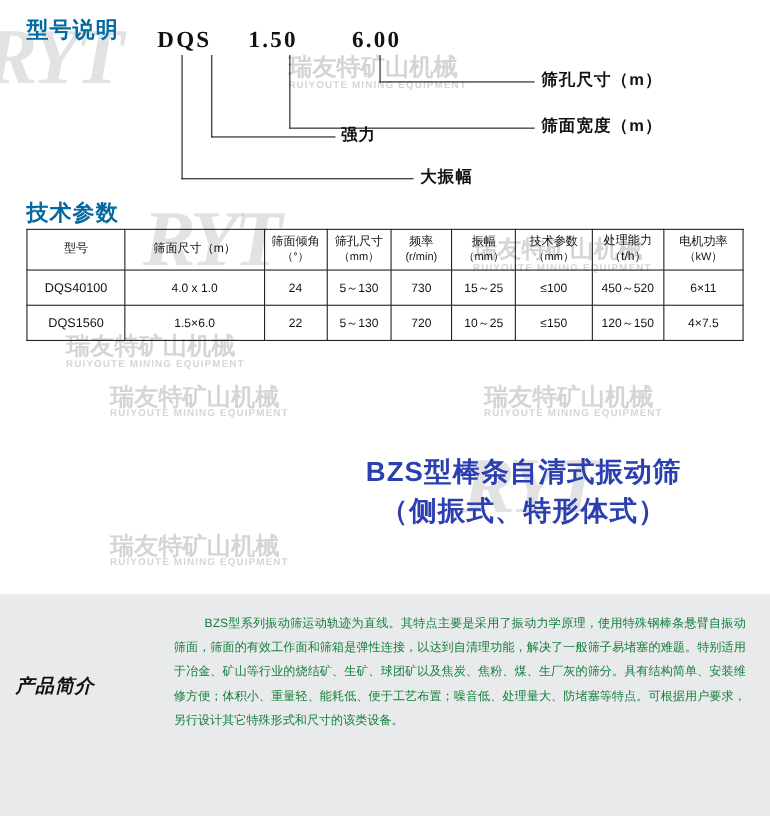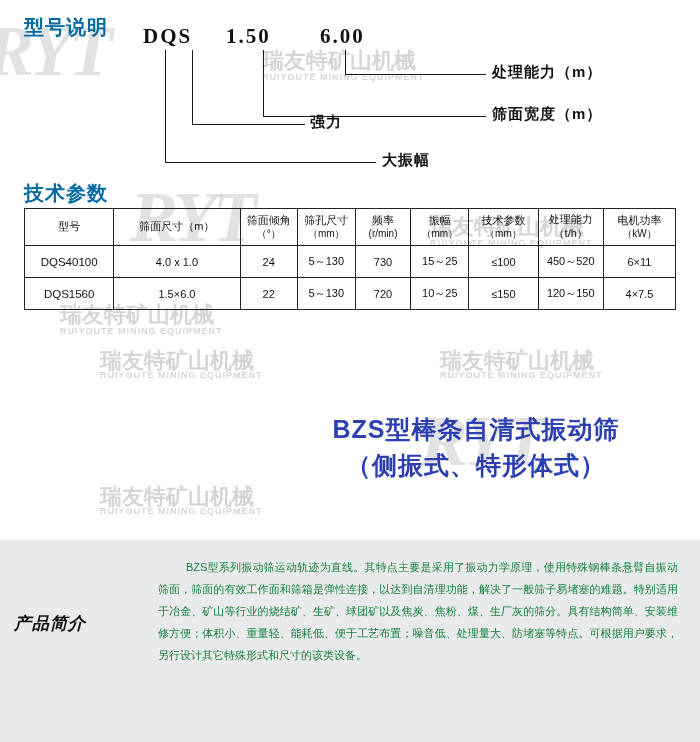--- a/index.html
+++ b/index.html
@@ -183,21 +183,21 @@
 <div class="wm wm-cn" style="left:100px; top:482px;">瑞友特矿山机械</div>
 <div class="wm wm-en" style="left:100px; top:506px;">RUIYOUTE MINING EQUIPMENT</div>
 
 <div class="sec-title" id="model-title">型号说明</div>
 
 <div class="model-code" id="code-dqs">DQS</div>
 <div class="model-code" id="code-w">1.50</div>
 <div class="model-code" id="code-l">6.00</div>
 
 <div class="leader" style="left:345px; top:50px; width:140px; height:24px;"></div>
-<div class="leader-label" style="left:492px; top:63px;">处理能力（m）</div>
+<div class="leader-label" style="left:492px; top:63px;">筛孔尺寸（m）</div>
 
 <div class="leader" style="left:263px; top:50px; width:222px; height:66px;"></div>
 <div class="leader-label" style="left:492px; top:105px;">筛面宽度（m）</div>
 
 <div class="leader" style="left:192px; top:50px; width:112px; height:74px;"></div>
 <div class="leader-label" style="left:310px; top:113px;">强力</div>
 
 <div class="leader" style="left:165px; top:50px; width:210px; height:112px;"></div>
 <div class="leader-label" style="left:382px; top:151px;">大振幅</div>
 

